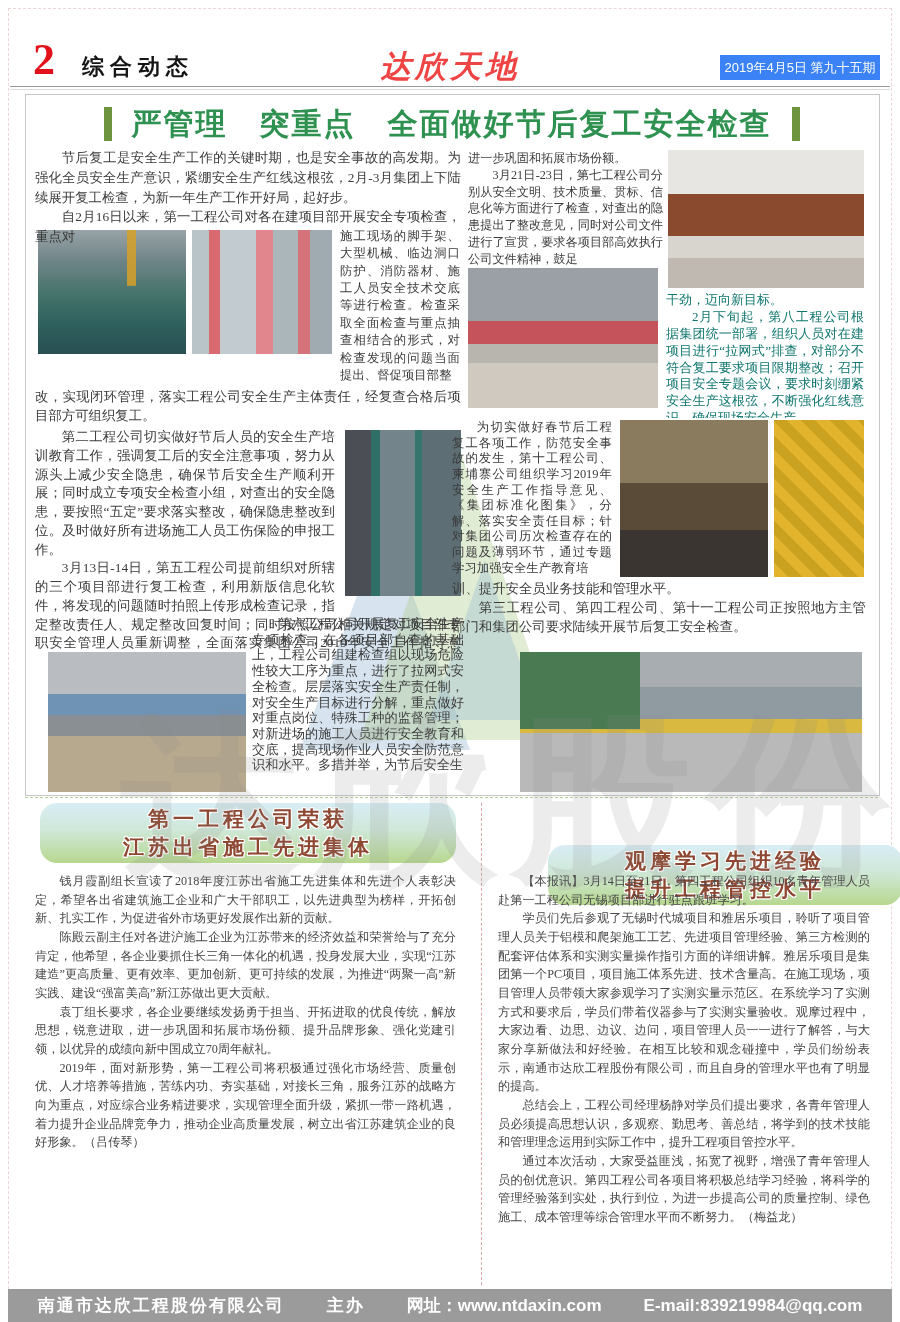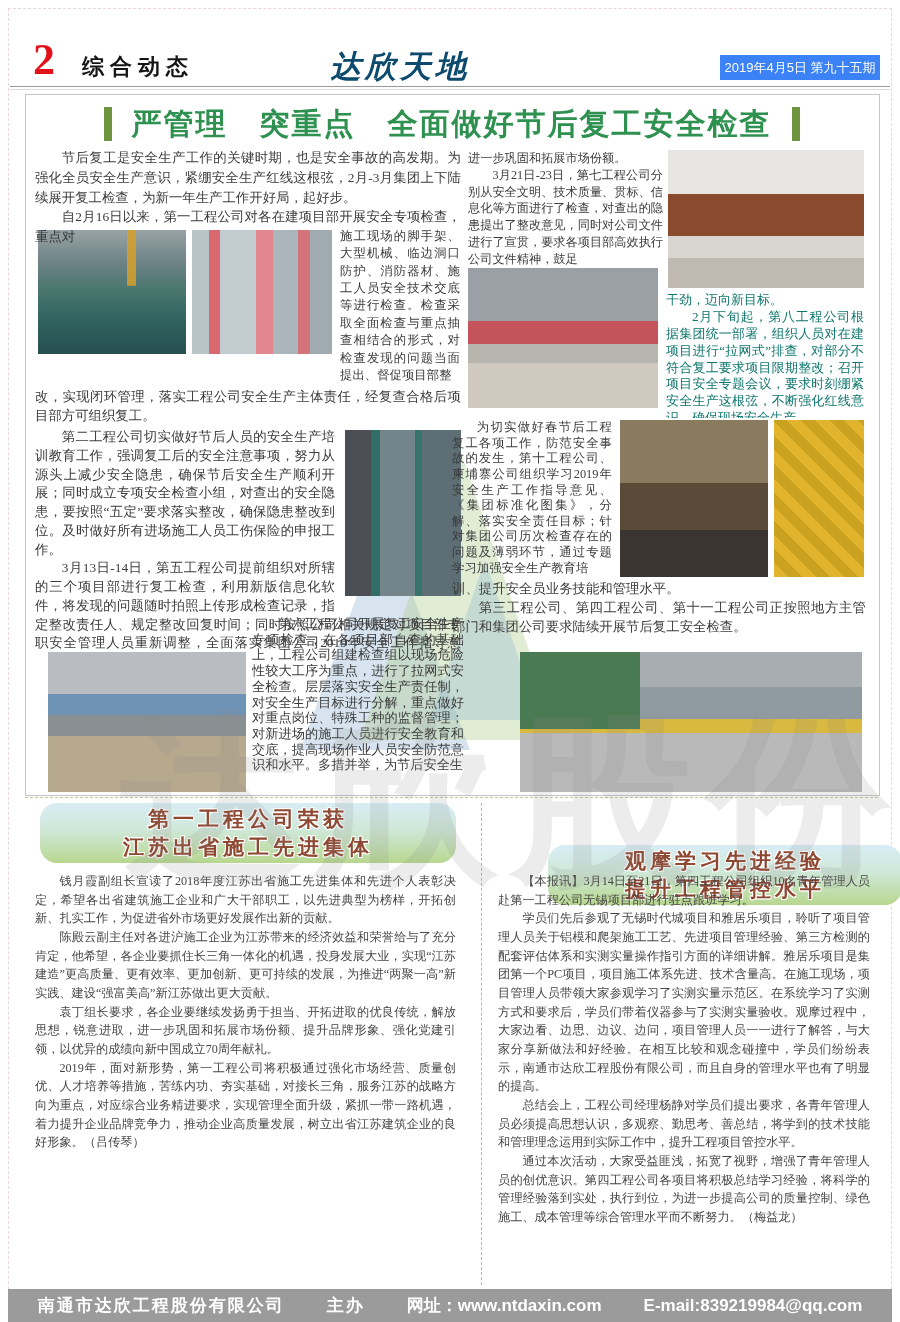--- a/index.html
+++ b/index.html
@@ -6,21 +6,21 @@
   body{
     width:900px;height:1322px;position:relative;background:#ffffff;
     font-family:"Liberation Serif","DejaVu Serif",serif;overflow:hidden;
   }
   .abs{position:absolute;}
   p{margin:0;text-align:justify;}
   .ind{text-indent:2em;}
   
   .page-num{font-size:44px;font-weight:900;color:#e3121a;line-height:1;}
   .section-title{font-size:22px;font-weight:bold;color:#151515;letter-spacing:6px;}
-  .masthead{font-size:31px;font-weight:bold;color:#0c4a6e;font-style:italic;text-align:left;letter-spacing:4px;}
+  .masthead{font-size:31px;font-weight:bold;color:#ef4444;font-style:italic;text-align:center;letter-spacing:4px;}
   .issue-box{background:#3b82f6;color:#fdfdf5;font-size:13px;text-align:center;line-height:25px;font-family:"Liberation Sans",sans-serif;}
   .hline{border-top:1px solid #9a9a9a;}
   .hline2{border-top:1px solid #dcdcdc;}
   
   .main-box{border:1px solid #c6c6c6;background:transparent;}
   .headline-row{display:flex;justify-content:center;align-items:center;gap:20px;}
   .headline-bar{width:8px;height:34px;background:#6f9440;}
   .headline-text{font-size:30px;font-weight:bold;color:#2e9150;letter-spacing:2px;white-space:nowrap;}
   .mtext{font-size:13.4px;line-height:1.48;color:#3b3b3b;}
   .mtext-b{font-size:13.4px;line-height:1.4;color:#3b3b3b;}

